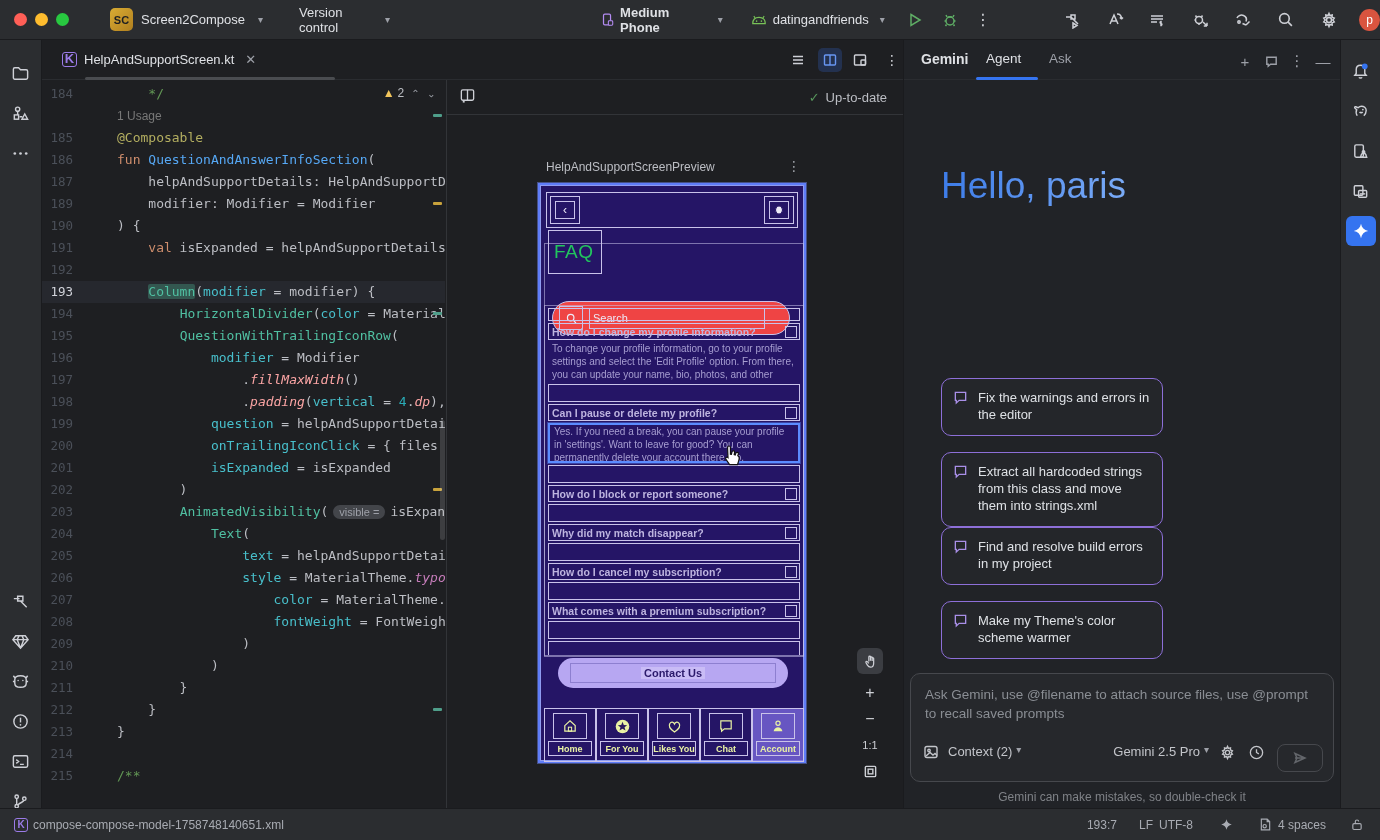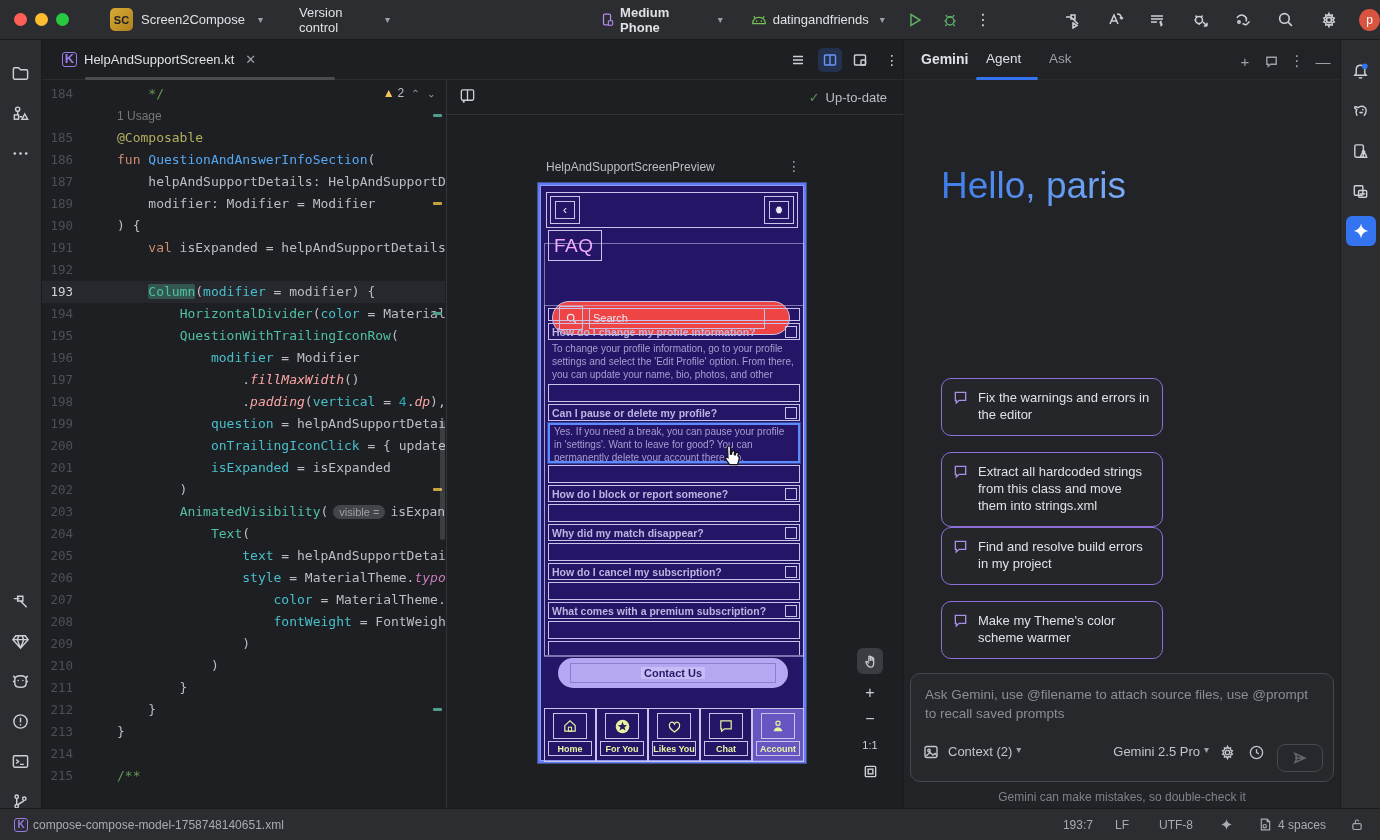--- a/index.html
+++ b/index.html
@@ -65,21 +65,21 @@
   #uptodate .ck { color:#57965C; font-size:13px; }
   #preview-label { position:absolute; top:80px; left:99px; color:#BCBEC4; font-size:12px; }
   #preview-kebab { position:absolute; top:78px; left:340px; color:#9DA0A8; font-size:14px; }
 
   
   #phone { position:absolute; left:91px; top:103px; width:268px; height:580px; background:#251566; border:2px solid #5F7DF8; box-shadow:0 0 0 1px rgba(120,140,255,.45), inset 0 0 0 1px #8F9BF0; }
   .wl { border:1px solid #C9C2EA; }
   .pbar { position:absolute; left:6px; top:7px; right:6px; height:36px; }
   .pbtn { position:absolute; top:3px; width:30px; height:28px; display:flex; align-items:center; justify-content:center; }
   .pbtn .inner { width:20px; height:18px; border:1px solid #C9C2EA; display:flex; align-items:center; justify-content:center; color:#EDEAF7; font-size:12px; line-height:1; }
-  #faq-title-box { position:absolute; left:8px; top:45px; width:54px; height:31px; display:flex; align-items:center; padding-left:5px; color:#f0abfc; font-size:19px; letter-spacing:.5px; }
+  #faq-title-box { position:absolute; left:8px; top:45px; width:54px; height:44px; display:flex; align-items:center; padding-left:5px; color:#22c55e; font-size:19px; letter-spacing:.5px; }
   #phone-content-box { position:absolute; left:4px; top:58px; width:260px; height:414px; border:1px solid rgba(201,194,234,.55); }
   #search-pill { position:absolute; left:12px; top:80px; width:238px; height:34px; border-radius:17px; background:#ef4444; border:1px solid #C9C2EA;margin-top:36px; }
   #search-icon-box { position:absolute; left:6px; top:4px; width:24px; height:24px; border:1px solid #C9C2EA; display:flex; align-items:center; justify-content:center; }
   #search-field { position:absolute; left:36px; top:6px; width:176px; height:21px; border:1px solid #C9C2EA; color:#EDEAF7; font-size:11px; padding:3px 0 0 3px; }
   #faq-list { position:absolute; left:4px; top:120px; width:260px; height:351px; border:1px solid rgba(201,194,234,.55); padding:2px 3px; overflow:hidden; }
   .p-empty { border:1px solid #C9C2EA; height:18px; margin-top:2px; }
   .p-empty.first { height:13px; margin-top:0; }
   .q-row { border:1px solid #C9C2EA; height:17px; margin-top:2px; display:flex; align-items:center; justify-content:space-between; padding:0 2px 0 3px; }
   .q-text { color:#BDB4DF; font-size:10.5px; font-weight:bold; white-space:nowrap; overflow:hidden; }
   .q-trail { flex:none; width:12px; height:12px; border:1px solid #C9C2EA; }
@@ -331,21 +331,21 @@
         <div class="cl"><span class="ln">190</span><span class="ct"><span class="tok-w">) {</span></span></div>
         <div class="cl"><span class="ln">191</span><span class="ct"><span class="tok-k">    val</span><span class="tok-w"> isExpanded = helpAndSupportDetails</span></span></div>
         <div class="cl"><span class="ln">192</span><span class="ct"></span></div>
         <div class="cl cur"><span class="ln">193</span><span class="ct"><span class="tok-w">    </span><span class="tok-m tok-hl">Column</span><span class="tok-w">(</span><span class="tok-n">modifier</span><span class="tok-w"> = modifier) {</span></span></div>
         <div class="cl"><span class="ln">194</span><span class="ct"><span class="tok-w">        </span><span class="tok-m">HorizontalDivider</span><span class="tok-w">(</span><span class="tok-n">color</span><span class="tok-w"> = Material</span></span></div>
         <div class="cl"><span class="ln">195</span><span class="ct"><span class="tok-w">        </span><span class="tok-m">QuestionWithTrailingIconRow</span><span class="tok-w">(</span></span></div>
         <div class="cl"><span class="ln">196</span><span class="ct"><span class="tok-w">            </span><span class="tok-n">modifier</span><span class="tok-w"> = Modifier</span></span></div>
         <div class="cl"><span class="ln">197</span><span class="ct"><span class="tok-w">                .</span><span class="tok-x">fillMaxWidth</span><span class="tok-w">()</span></span></div>
         <div class="cl"><span class="ln">198</span><span class="ct"><span class="tok-w">                .</span><span class="tok-x">padding</span><span class="tok-w">(</span><span class="tok-n">vertical</span><span class="tok-w"> = </span><span class="tok-d">4</span><span class="tok-w">.</span><span class="tok-x">dp</span><span class="tok-w">),</span></span></div>
         <div class="cl"><span class="ln">199</span><span class="ct"><span class="tok-w">            </span><span class="tok-n">question</span><span class="tok-w"> = helpAndSupportDetai</span></span></div>
-        <div class="cl"><span class="ln">200</span><span class="ct"><span class="tok-w">            </span><span class="tok-n">onTrailingIconClick</span><span class="tok-w"> = { update</span></span></div>
+        <div class="cl"><span class="ln">200</span><span class="ct"><span class="tok-w">            </span><span class="tok-n">onTrailingIconClick</span><span class="tok-w"> = { files</span></span></div>
         <div class="cl"><span class="ln">201</span><span class="ct"><span class="tok-w">            </span><span class="tok-n">isExpanded</span><span class="tok-w"> = isExpanded</span></span></div>
         <div class="cl"><span class="ln">202</span><span class="ct"><span class="tok-w">        )</span></span></div>
         <div class="cl"><span class="ln">203</span><span class="ct"><span class="tok-w">        </span><span class="tok-m">AnimatedVisibility</span><span class="tok-w">(</span><span class="tok-h">visible =</span><span class="tok-w">isExpan</span></span></div>
         <div class="cl"><span class="ln">204</span><span class="ct"><span class="tok-w">            </span><span class="tok-m">Text</span><span class="tok-w">(</span></span></div>
         <div class="cl"><span class="ln">205</span><span class="ct"><span class="tok-w">                </span><span class="tok-n">text</span><span class="tok-w"> = helpAndSupportDetai</span></span></div>
         <div class="cl"><span class="ln">206</span><span class="ct"><span class="tok-w">                </span><span class="tok-n">style</span><span class="tok-w"> = MaterialTheme.</span><span class="tok-p">typo</span></span></div>
         <div class="cl"><span class="ln">207</span><span class="ct"><span class="tok-w">                    </span><span class="tok-n">color</span><span class="tok-w"> = MaterialTheme.</span></span></div>
         <div class="cl"><span class="ln">208</span><span class="ct"><span class="tok-w">                    </span><span class="tok-n">fontWeight</span><span class="tok-w"> = FontWeigh</span></span></div>
         <div class="cl"><span class="ln">209</span><span class="ct"><span class="tok-w">                )</span></span></div>
         <div class="cl"><span class="ln">210</span><span class="ct"><span class="tok-w">            )</span></span></div>
@@ -630,21 +630,21 @@
     </div>
   </div>
 
   <div id="statusbar">
     <div class="sb-item" style="margin-left:14px;">
       <span style="color:#9B7BE8;font-weight:bold;border:1.3px solid #9B7BE8;border-radius:3px;width:14px;height:14px;line-height:11px;text-align:center;font-size:10px;">K</span>
       <span>compose-compose-model-1758748140651.xml</span>
     </div>
     <span style="flex:1"></span>
     <div class="sb-item" style="margin-right:22px;">193:7</div>
-    <div class="sb-item" style="margin-right:30px;">LF</div>
+    <div class="sb-item" style="margin-right:6px;">LF</div>
     <div class="sb-item" style="margin-right:26px;">UTF-8</div>
     <div class="sb-item" style="margin-right:24px;">
       <svg width="15" height="15" viewBox="0 0 20 20">
           <path d="M10 3 C10.7 6.8 13.2 9.3 17 10 C13.2 10.7 10.7 13.2 10 17 C9.3 13.2 6.8 10.7 3 10 C6.8 9.3 9.3 6.8 10 3 Z" fill="#A8ABB2" stroke="none"></path>
         </svg>
     </div>
     <div class="sb-item" style="margin-right:24px;">
       <svg width="15" height="15" viewBox="0 0 18 18">
           <path d="M4 2.5 H11 L14 5.5 V15.5 H4 Z M11 2.5 V5.5 H14"></path>
           <circle cx="8" cy="11" r="2"></circle>

